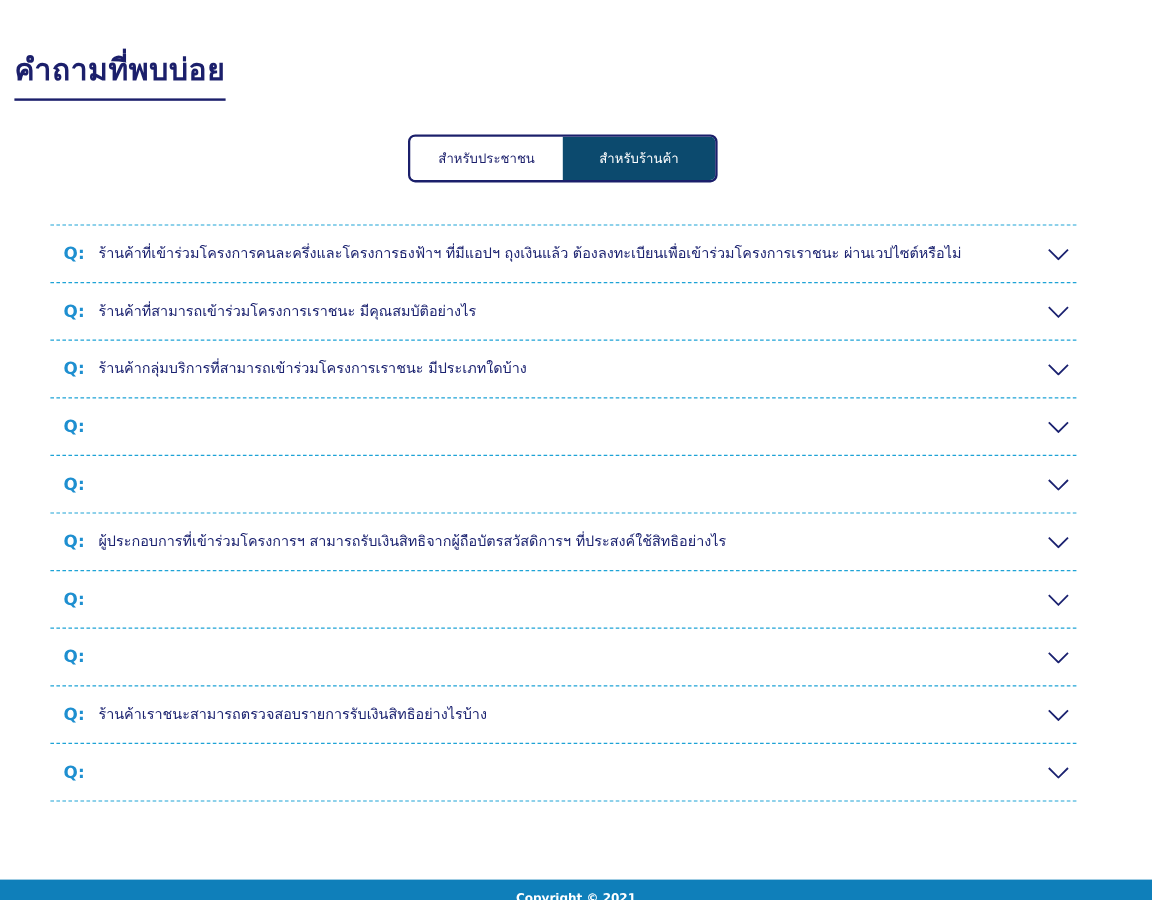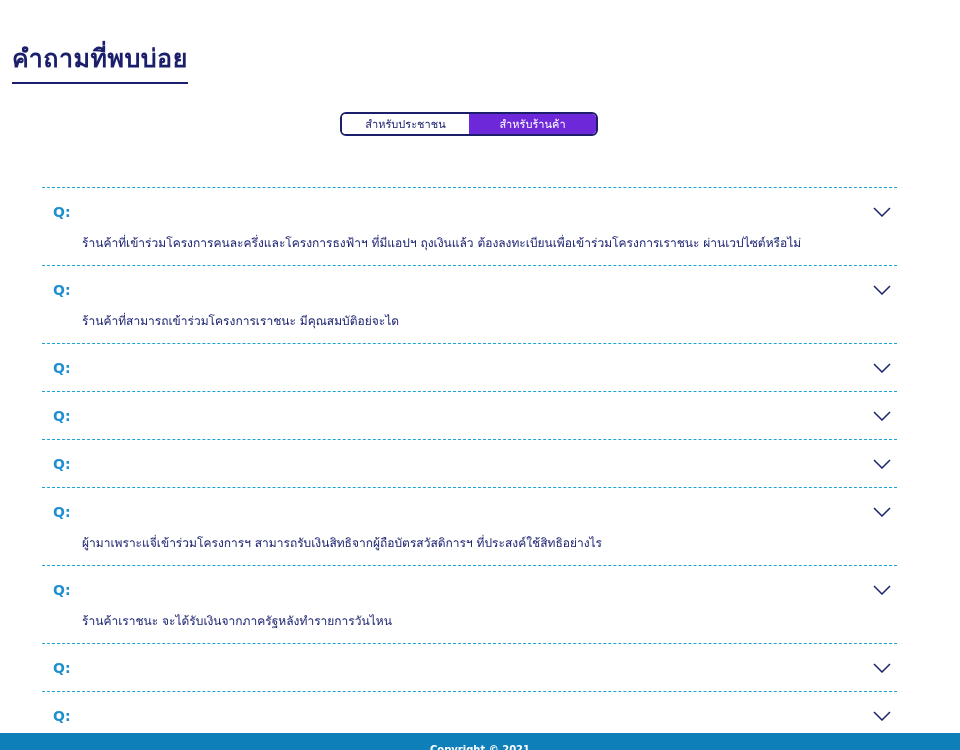--- a/index.html
+++ b/index.html
@@ -15,36 +15,36 @@
       padding-bottom: 4px;
       border-bottom: 2px solid #1b1f6b;
       letter-spacing: 0.5px;
     }
 
     .tab-switch {
       position: absolute;
       top: 112px;
       left: 340px;
       width: 258px;
-      height: 24px;
+      height: 40px;
       border: 2px solid #1b1f6b;
       border-radius: 6px;
       display: flex;
       overflow: hidden;
     }
     .tab {
       flex: 1;
       display: flex;
       align-items: center;
       justify-content: center;
       font-size: 11px;
       cursor: pointer;
     }
     .tab.inactive { background: #ffffff; color: #1b1f6b; }
-    .tab.active { background: #6d28d9; color: #ffffff; }
+    .tab.active { background: #0c4a6e; color: #ffffff; }
 
     .faq-list {
       position: absolute;
       top: 187px;
       left: 42px;
       width: 855px;
       border-top: 1px dashed #1ea3d6;
     }
     .faq-item {
       display: flex;
@@ -62,21 +62,20 @@
       font-weight: bold;
       color: #1e8fd0;
       line-height: 17px;
     }
     .q-text {
       flex: 1;
       font-size: 12px;
       line-height: 15px;
       color: #1b2270;
       padding-right: 40px;
-      margin-top: 32px;
     }
     .chevron {
       position: absolute;
       right: 6px;
       top: 19px;
       width: 18px;
       height: 10px;
     }
 
     .footer {
@@ -109,71 +108,72 @@
 <div class="faq-list">
   <div class="faq-item">
     <span class="q-mark">Q:</span>
     <span class="q-text">ร้านค้าที่เข้าร่วมโครงการคนละครึ่งและโครงการธงฟ้าฯ ที่มีแอปฯ ถุงเงินแล้ว ต้องลงทะเบียนเพื่อเข้าร่วมโครงการเราชนะ ผ่านเวปไซต์หรือไม่</span>
     <svg class="chevron" viewBox="0 0 18 10">
         <polyline points="1,1 9,9 17,1" fill="none" stroke="#1b2270" stroke-width="1.5"></polyline>
       </svg>
   </div>
   <div class="faq-item">
     <span class="q-mark">Q:</span>
-    <span class="q-text">ร้านค้าที่สามารถเข้าร่วมโครงการเราชนะ มีคุณสมบัติอย่จะได</span>
+    <span class="q-text">ร้านค้าที่สามารถเข้าร่วมโครงการเราชนะ มีคุณสมบัติอย่างไร</span>
+    <svg class="chevron" viewBox="0 0 18 10">
+        <polyline points="1,1 9,9 17,1" fill="none" stroke="#1b2270" stroke-width="1.5"></polyline>
+      </svg>
+  </div>
+  <div class="faq-item">
+    <span class="q-mark">Q:</span>
+    <span class="q-text">ร้านค้ากลุ่มบริการที่สามารถเข้าร่วมโครงการเราชนะ มีประเภทใดบ้าง</span>
     <svg class="chevron" viewBox="0 0 18 10">
         <polyline points="1,1 9,9 17,1" fill="none" stroke="#1b2270" stroke-width="1.5"></polyline>
       </svg>
   </div>
   <div class="faq-item">
     <span class="q-mark">Q:</span>
     <svg class="chevron" viewBox="0 0 18 10">
         <polyline points="1,1 9,9 17,1" fill="none" stroke="#1b2270" stroke-width="1.5"></polyline>
       </svg>
   </div>
   <div class="faq-item">
     <span class="q-mark">Q:</span>
     <svg class="chevron" viewBox="0 0 18 10">
         <polyline points="1,1 9,9 17,1" fill="none" stroke="#1b2270" stroke-width="1.5"></polyline>
       </svg>
   </div>
   <div class="faq-item">
     <span class="q-mark">Q:</span>
-    <svg class="chevron" viewBox="0 0 18 10">
-        <polyline points="1,1 9,9 17,1" fill="none" stroke="#1b2270" stroke-width="1.5"></polyline>
-      </svg>
-  </div>
-  <div class="faq-item">
-    <span class="q-mark">Q:</span>
-    <span class="q-text">ผู้ามาเพราะแจี่เข้าร่วมโครงการฯ สามารถรับเงินสิทธิจากผู้ถือบัตรสวัสดิการฯ ที่ประสงค์ใช้สิทธิอย่างไร</span>
-    <svg class="chevron" viewBox="0 0 18 10">
-        <polyline points="1,1 9,9 17,1" fill="none" stroke="#1b2270" stroke-width="1.5"></polyline>
-      </svg>
-  </div>
-  <div class="faq-item">
-    <span class="q-mark">Q:</span>
-    <span class="q-text">ร้านค้าเราชนะ จะได้รับเงินจากภาครัฐหลังทำรายการวันไหน</span>
+    <span class="q-text">ผู้ประกอบการที่เข้าร่วมโครงการฯ สามารถรับเงินสิทธิจากผู้ถือบัตรสวัสดิการฯ ที่ประสงค์ใช้สิทธิอย่างไร</span>
     <svg class="chevron" viewBox="0 0 18 10">
         <polyline points="1,1 9,9 17,1" fill="none" stroke="#1b2270" stroke-width="1.5"></polyline>
       </svg>
   </div>
   <div class="faq-item">
     <span class="q-mark">Q:</span>
     <svg class="chevron" viewBox="0 0 18 10">
         <polyline points="1,1 9,9 17,1" fill="none" stroke="#1b2270" stroke-width="1.5"></polyline>
       </svg>
   </div>
   <div class="faq-item">
     <span class="q-mark">Q:</span>
     <svg class="chevron" viewBox="0 0 18 10">
         <polyline points="1,1 9,9 17,1" fill="none" stroke="#1b2270" stroke-width="1.5"></polyline>
       </svg>
   </div>
   <div class="faq-item">
     <span class="q-mark">Q:</span>
+    <span class="q-text">ร้านค้าเราชนะสามารถตรวจสอบรายการรับเงินสิทธิอย่างไรบ้าง</span>
+    <svg class="chevron" viewBox="0 0 18 10">
+        <polyline points="1,1 9,9 17,1" fill="none" stroke="#1b2270" stroke-width="1.5"></polyline>
+      </svg>
+  </div>
+  <div class="faq-item">
+    <span class="q-mark">Q:</span>
     <svg class="chevron" viewBox="0 0 18 10">
         <polyline points="1,1 9,9 17,1" fill="none" stroke="#1b2270" stroke-width="1.5"></polyline>
       </svg>
   </div>
 </div>
 
 <div class="footer">
   <span>Copyright © 2021</span>
 </div>
 

